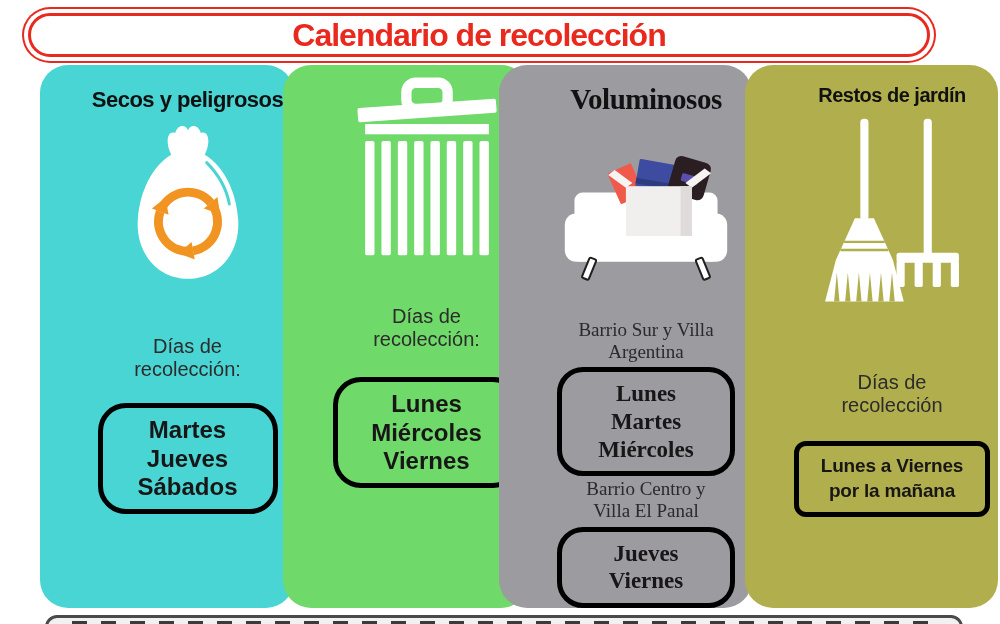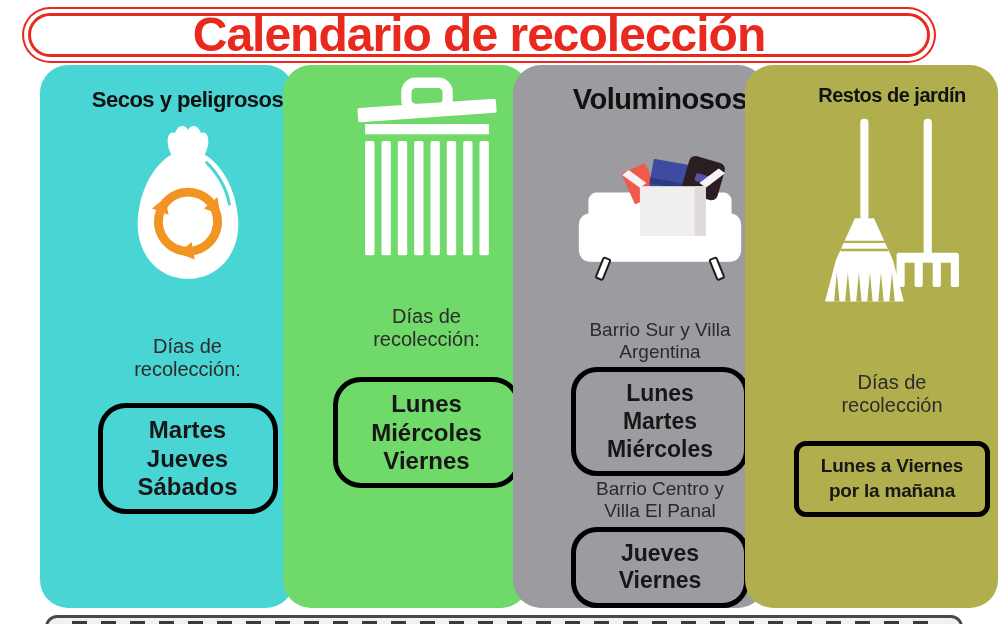--- a/index.html
+++ b/index.html
@@ -13,29 +13,29 @@
     font-family:"Liberation Sans","DejaVu Sans",sans-serif;color:var(--ink);
   }
   
   .titlebox{
     position:absolute;left:28px;top:13px;width:896px;height:38px;background:#fff;
     border:3px solid var(--red);border-radius:24px;
     box-shadow:0 0 0 4px #fff,0 0 0 6px var(--red);
     display:flex;align-items:center;justify-content:center;
   }
   .titlebox h1{
-    margin:0;font-size:48px;font-weight:bold;color:var(--red);letter-spacing:-1px;
+    margin:0;font-size:32px;font-weight:bold;color:var(--red);letter-spacing:-1px;
     line-height:1;white-space:nowrap;
   }
   
   .col{position:absolute;top:65px;height:543px;border-radius:28px;
        display:flex;flex-direction:column;align-items:center;padding-left:41px;}
   .col.teal {left:40px; width:213px;background:var(--teal);}
   .col.green{left:283px;width:205px;background:var(--green);}
-  .col.gray {left:513px;width:212px;background:var(--gray);}
+  .col.gray {left:499px;width:212px;background:var(--gray);font-family:Liberation Serif, serif;}
   .col.olive{left:745px;width:212px;background:var(--olive);}
   .col h2{margin:20px 0 0;font-weight:bold;color:#111;letter-spacing:-0.5px;
           line-height:1;white-space:nowrap;}
   .teal  h2{font-size:22px;margin-top:24px;}
   .green h2{font-size:29px;}
   .gray  h2{font-size:29px;}
   .olive h2{font-size:20px;}
   .lbl{font-size:20px;color:#2d2b2b;text-align:center;line-height:1.16;margin:0;width:150px;}
   .teal  .lbl{margin-top:48px;}
   .green .lbl{margin-top:44px;}

